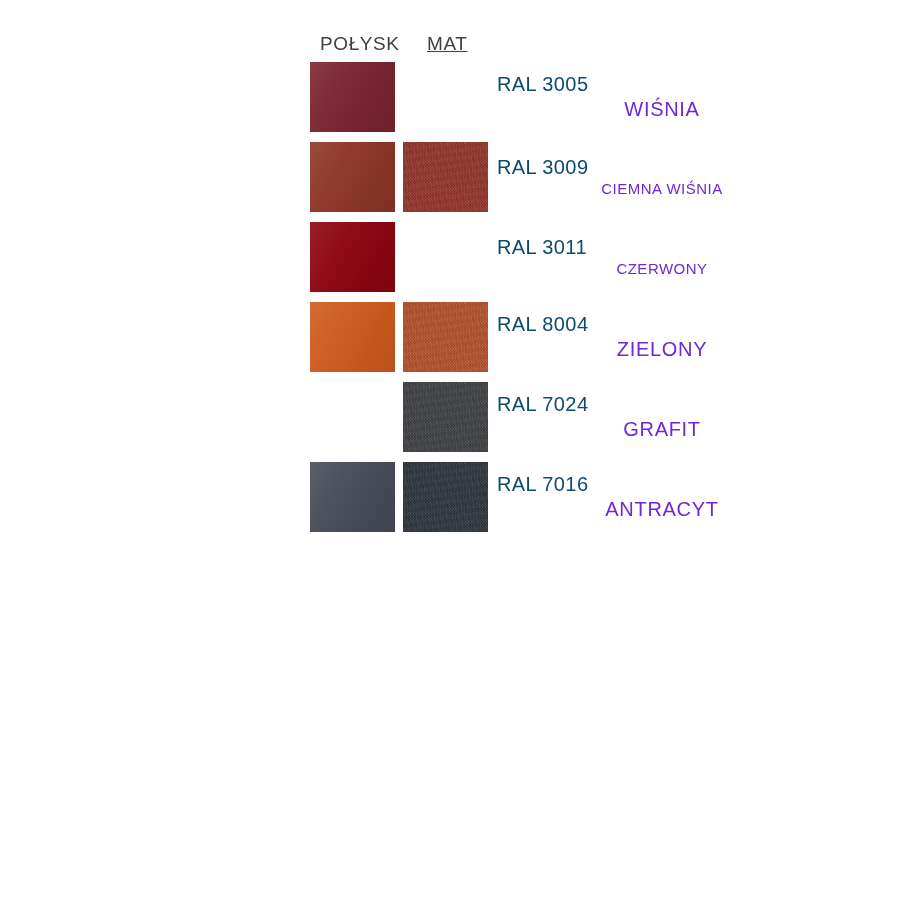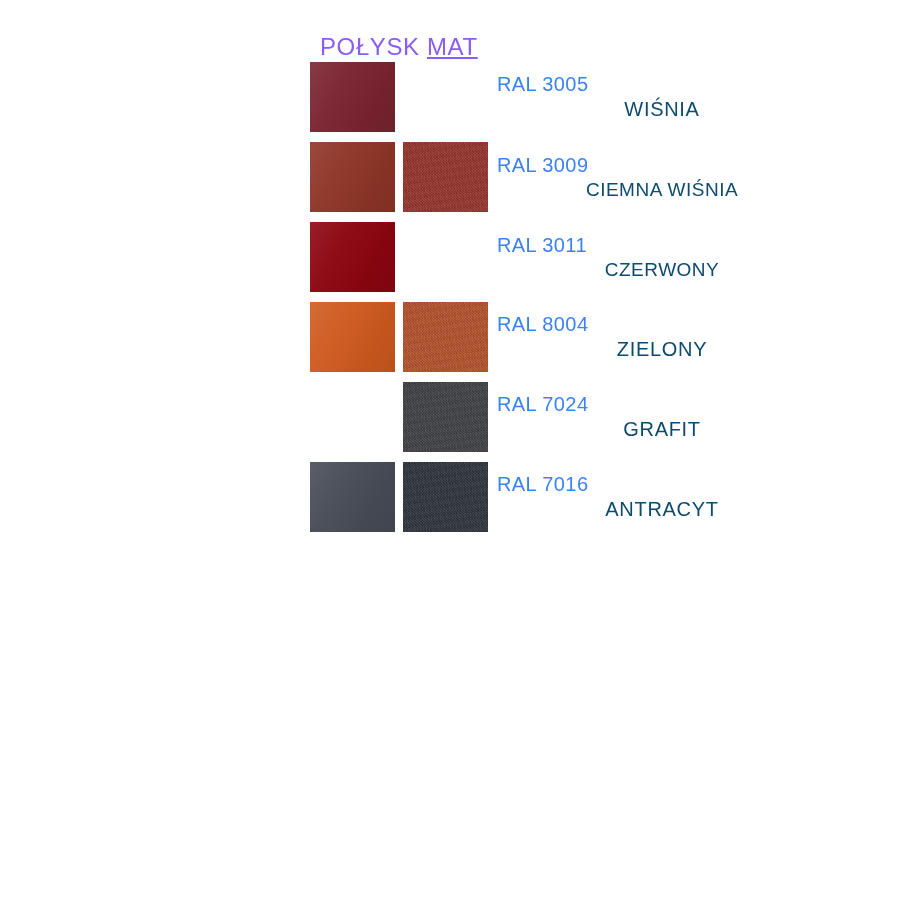--- a/index.html
+++ b/index.html
@@ -24,23 +24,23 @@
   
   .col-headers {
     position: absolute;
     top: 33px;
     left: 0;
     width: 900px;
     height: 28px;
   }
   .col-header {
     position: absolute;
-    font-size: 24px;
+    font-size: 19px;
     letter-spacing: 0.6px;
-    color: #8b5cf6;
+    color: #404040;
     white-space: nowrap;
   }
   .col-header.gloss { left: 320px; }
   .col-header.matt  { left: 427px; text-decoration: underline; }
 
   
   .rows {
     position: absolute;
     top: 62px;
     left: 0;
@@ -93,33 +93,33 @@
     width: 330px;
     height: 70px;
     display: flex;
     flex-direction: column;
     align-items: flex-start;
     justify-content: center;
     line-height: 1.24;
   }
   .ral-code {
     font-size: 20px;
-    color: #3b82f6;
+    color: #0c4a6e;
     letter-spacing: 0.4px;
     white-space: nowrap;
   }
   .ral-name {
     font-size: 20px;
-    color: #0c4a6e;
+    color: #6d28d9;
     letter-spacing: 0.7px;
     white-space: nowrap;
     align-self: center;
   }
   .ral-name.small {
-    font-size: 19px;
+    font-size: 15px;
     letter-spacing: 0.5px;
   }
 </style>
 </head>
 <body>
 
 <div id="sheet">
 
   <div class="col-headers">
     <div class="col-header gloss">POŁYSK</div>

